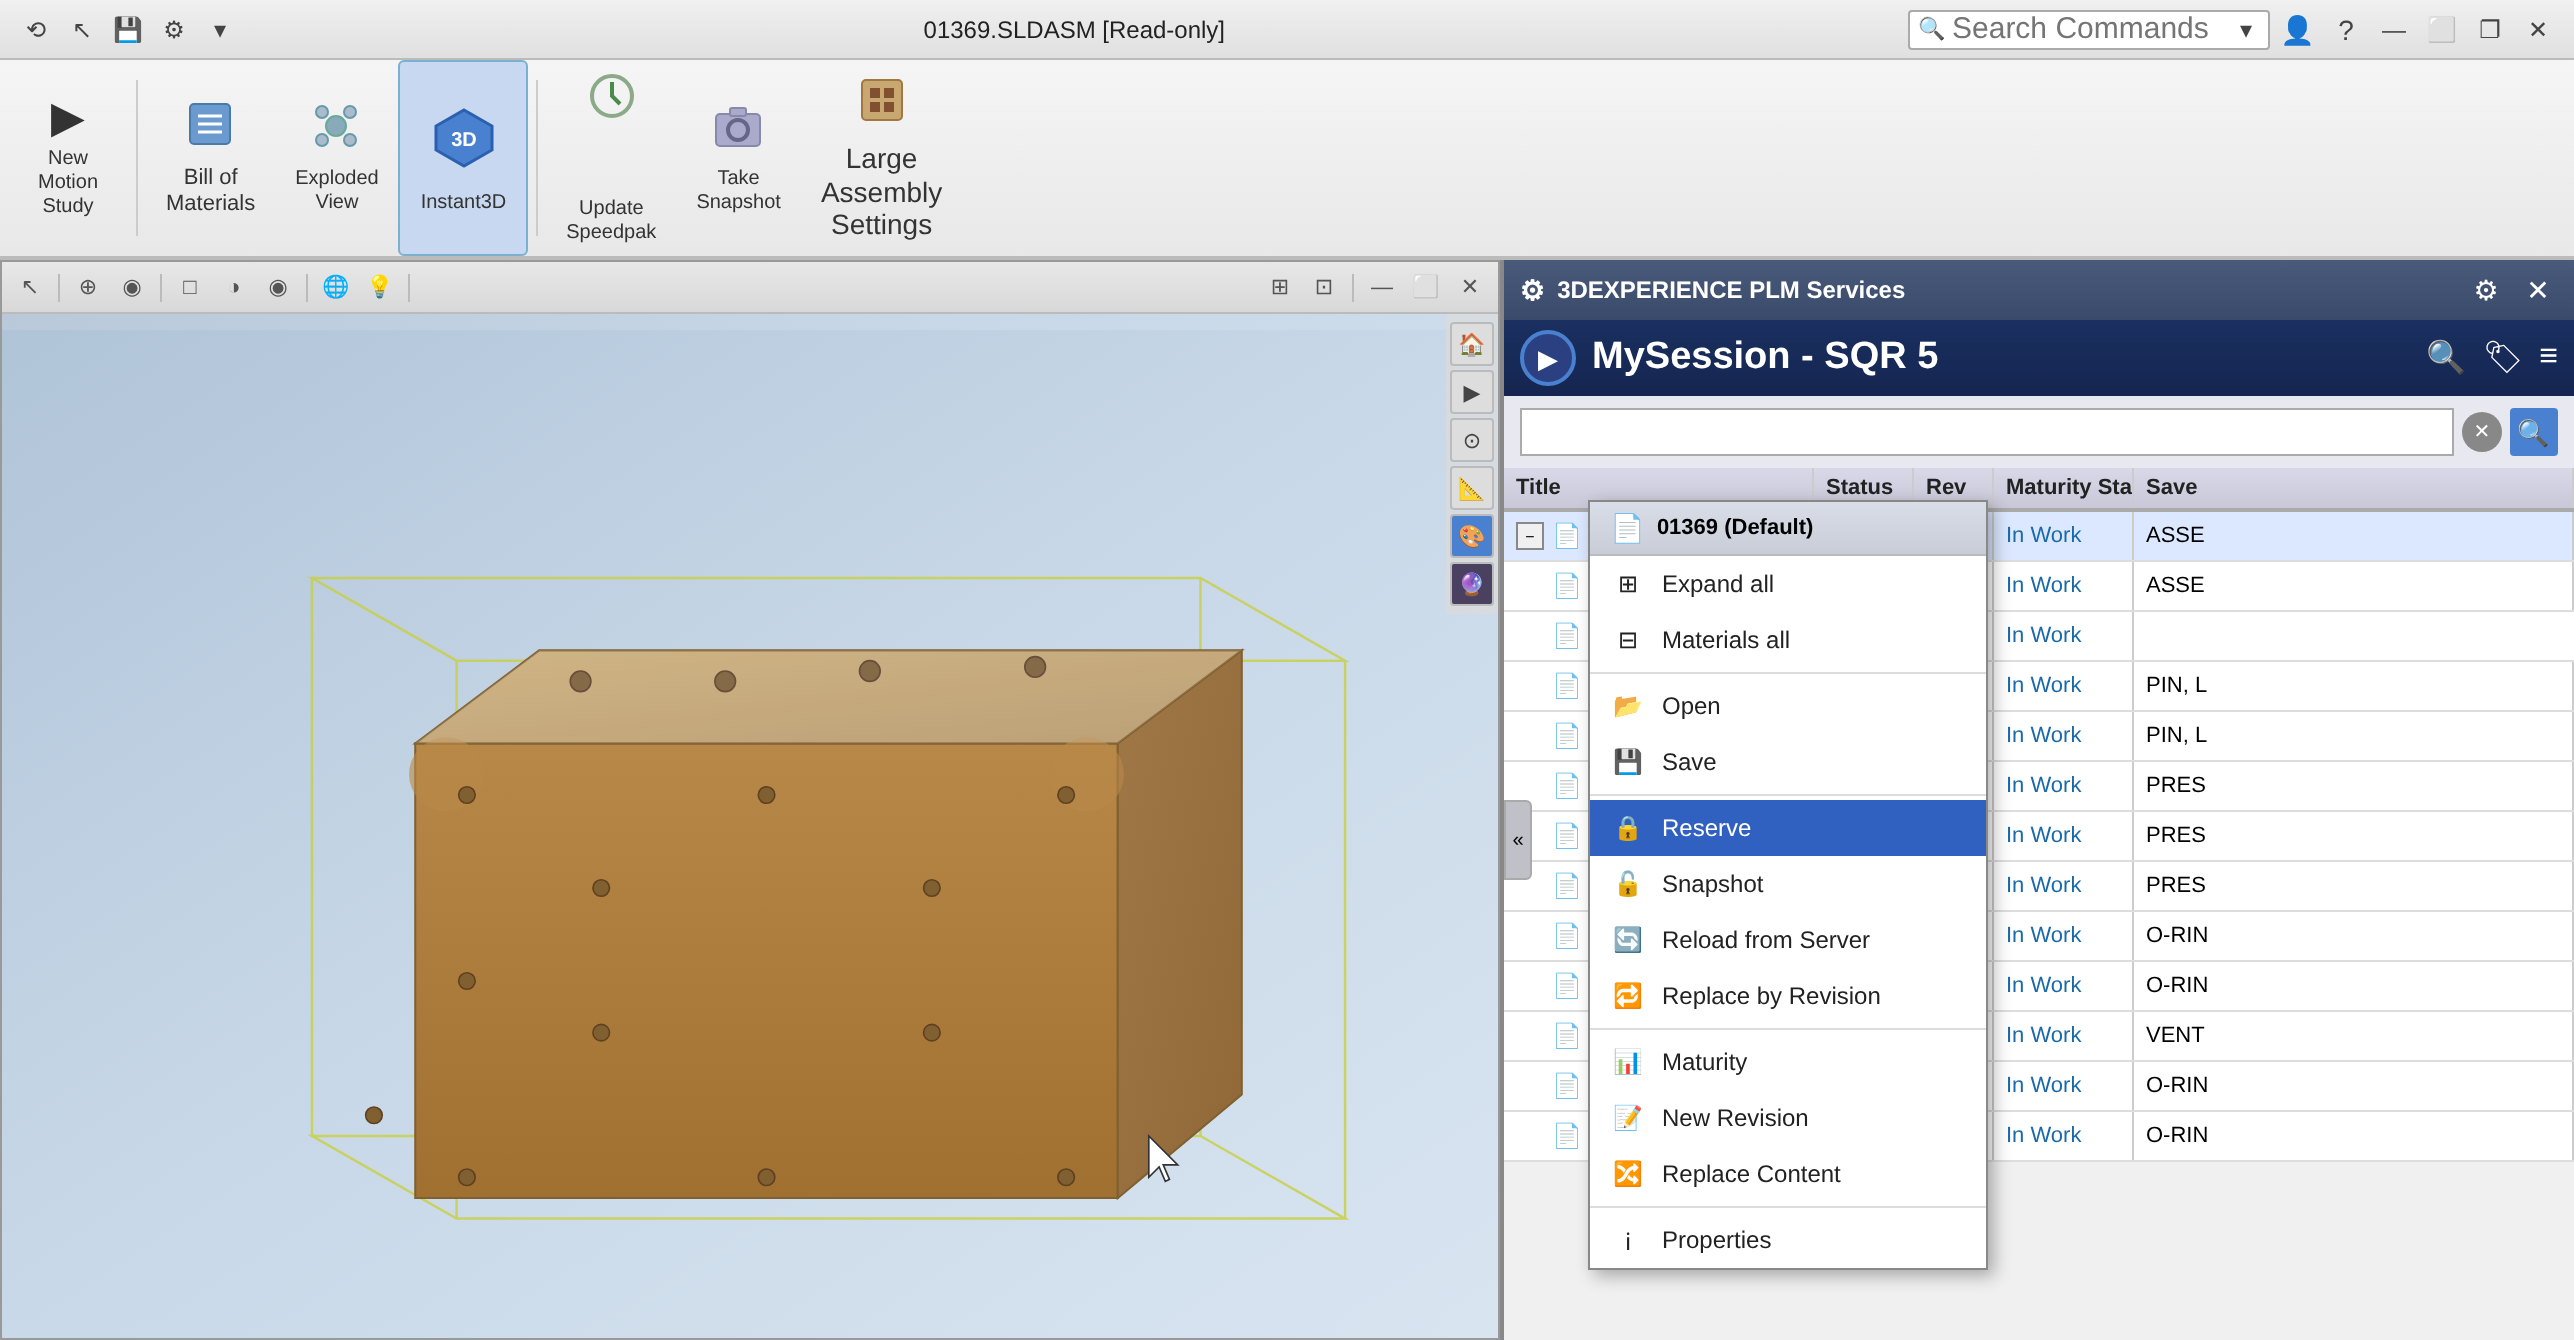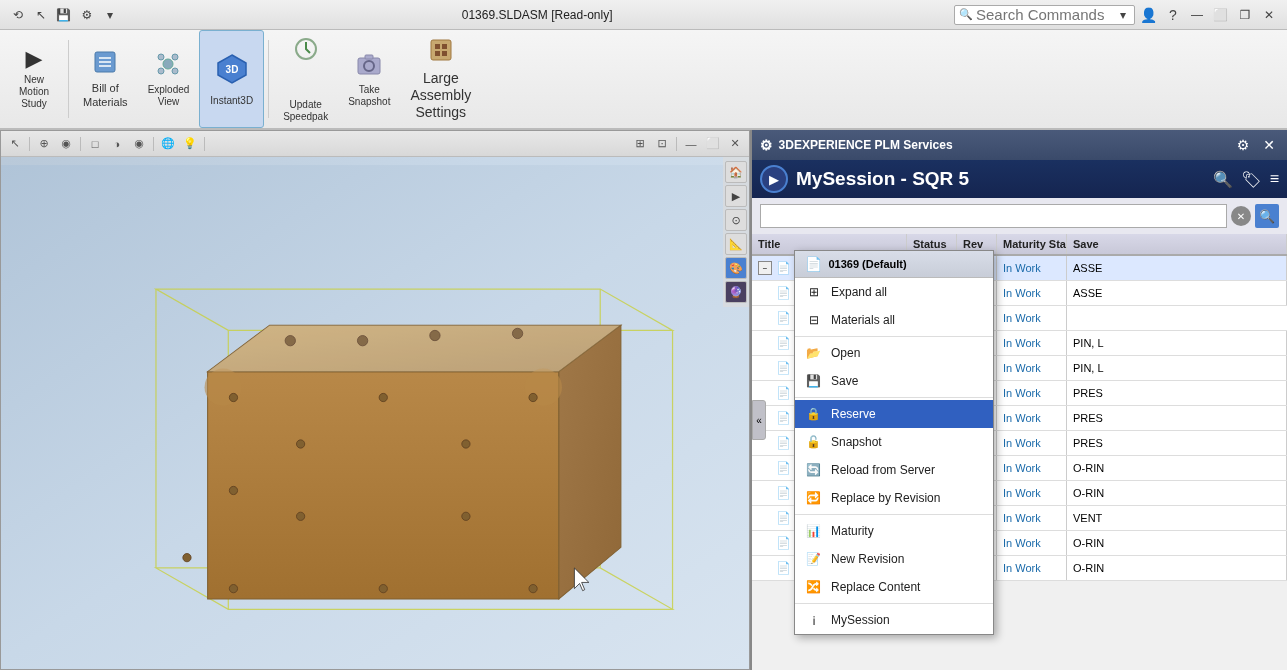--- a/index.html
+++ b/index.html
@@ -846,17 +846,17 @@
         <span class="ctx-icon">📝</span>
         <span>New Revision</span>
       </div>
       <div class="ctx-item">
         <span class="ctx-icon">🔀</span>
         <span>Replace Content</span>
       </div>
       <div class="ctx-separator"></div>
       <div class="ctx-item">
         <span class="ctx-icon">ℹ</span>
-        <span>MySession</span>
+        <span>Properties</span>
       </div>
     </div>
   </div>
 </div>
 
 </body></html>

